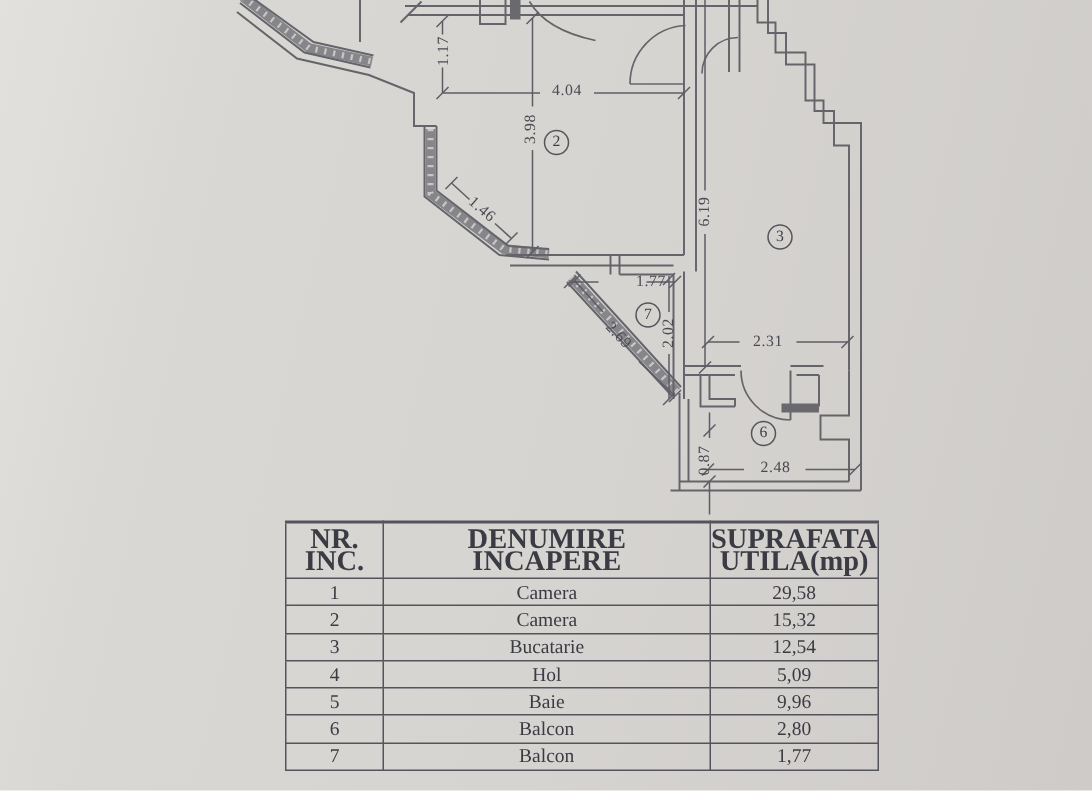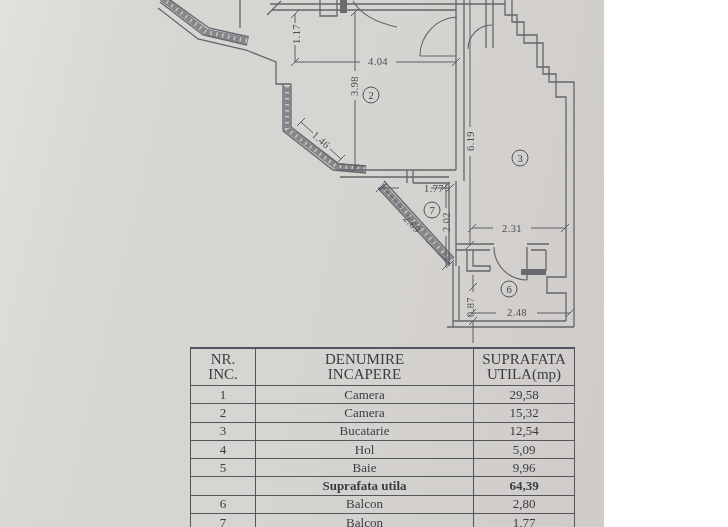--- a/index.html
+++ b/index.html
@@ -1,18 +1,18 @@
 <!DOCTYPE html>
 <html><head>
 <meta charset="utf-8">
 <style>
   html,body{margin:0;padding:0;}
   #stage{
     position:relative;
-    width:604px;height:527px;
+    width:728px;height:527px;
     overflow:hidden;
     background:linear-gradient(103deg,#e3e1de 0%,#d9d7d4 20%,#d6d4d1 55%,#cecbc8 100%);
     font-family:"Liberation Serif","DejaVu Serif",serif;
     color:#3c3c44;
   }
   #plan{position:absolute;left:0;top:0;}
   .dim{
     position:absolute;
     font-size:10.5px;
     letter-spacing:.4px;
@@ -41,21 +41,21 @@
     color:#3b3b44;
   }
   #areas-table td,#areas-table th{
     border:1px solid #54545c;
     padding:0;
     text-align:center;
     vertical-align:middle;
     overflow:hidden;
   }
   #areas-table{border-top:2.5px solid #54545c;}
-  #areas-table th{font-weight:normal;height:36px;line-height:15px;font-size:15px;}
+  #areas-table th{font-weight:bold;height:36px;line-height:15px;font-size:19px;}
   #areas-table td{height:17.3px;}
   #areas-table .c-nr{width:64px;}
   #areas-table .c-name{width:217px;}
   #areas-table .c-area{width:100px;}
   #areas-table tr.bold td{font-weight:bold;}
 </style>
 </head>
 <body>
 
 <div id="stage">
@@ -208,25 +208,20 @@
     <tr>
       <td>4</td>
       <td>Hol</td>
       <td>5,09</td>
     </tr>
     <tr>
       <td>5</td>
       <td>Baie</td>
       <td>9,96</td>
     </tr>
-    <tr class="bold">
-      <td></td>
-      <td>Suprafata utila</td>
-      <td>64,39</td>
-    </tr>
     <tr>
       <td>6</td>
       <td>Balcon</td>
       <td>2,80</td>
     </tr>
     <tr>
       <td>7</td>
       <td>Balcon</td>
       <td>1,77</td>
     </tr>

